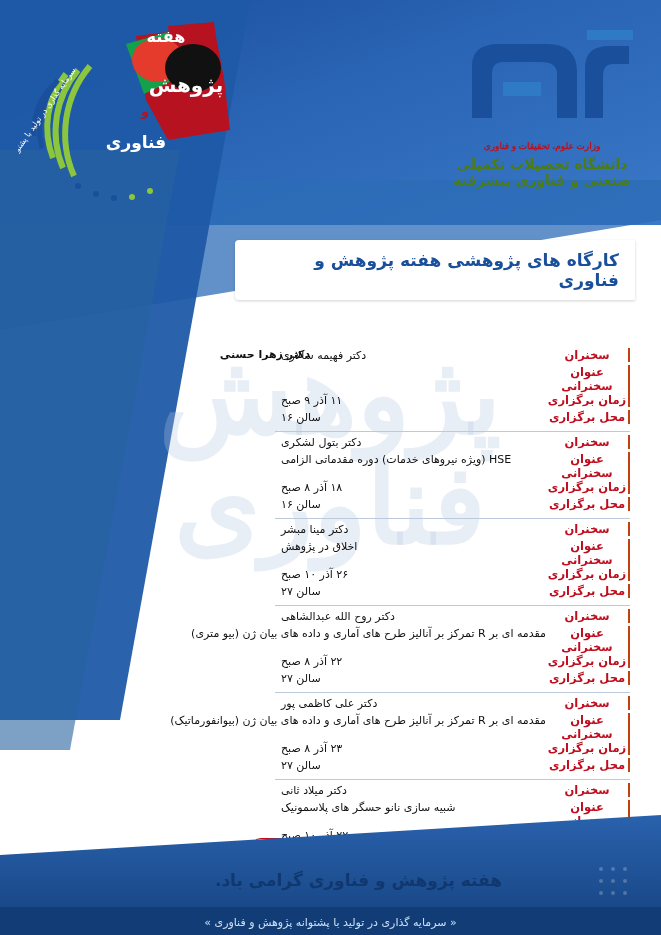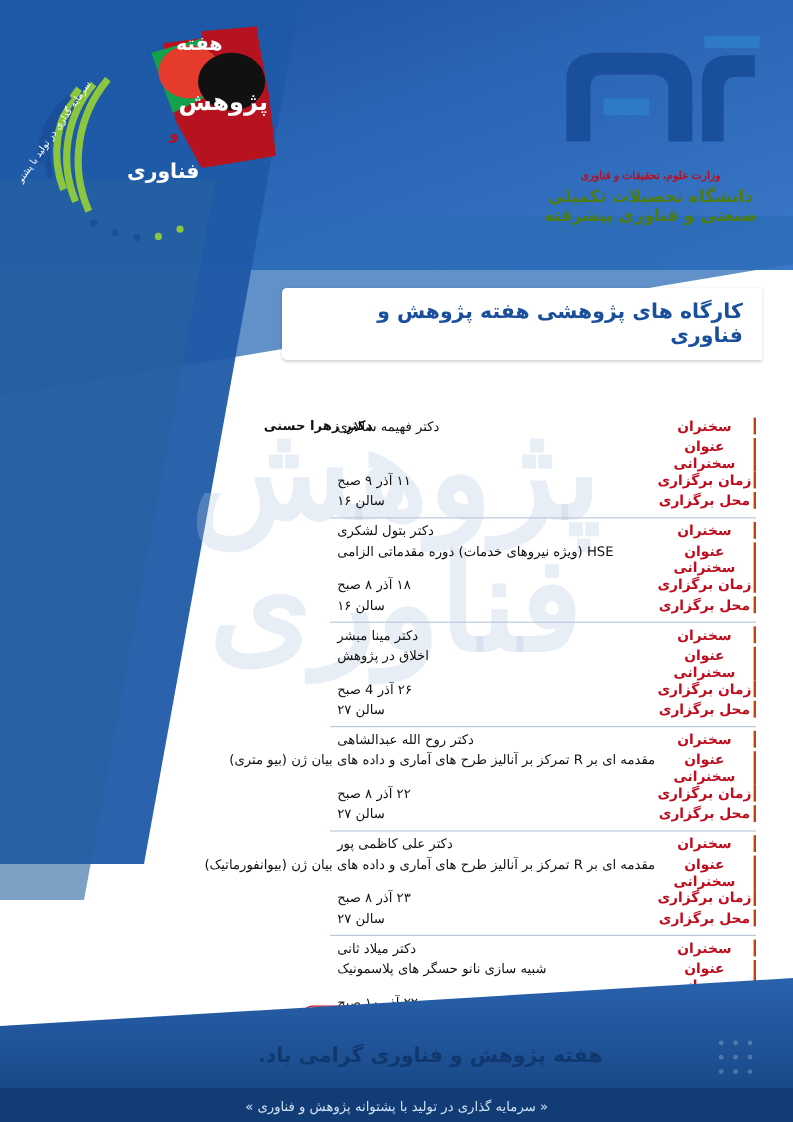--- a/index.html
+++ b/index.html
@@ -359,21 +359,21 @@
       <div class="wk-row">
         <div class="wk-label">سخنران</div>
         <div class="wk-value">دکتر مینا مبشر</div>
       </div>
       <div class="wk-row">
         <div class="wk-label">عنوان سخنرانی</div>
         <div class="wk-value">اخلاق در پژوهش</div>
       </div>
       <div class="wk-row">
         <div class="wk-label">زمان برگزاری</div>
-        <div class="wk-value">۲۶ آذر   4 صبح</div>
+        <div class="wk-value">۲۶ آذر   ۱۰ صبح</div>
       </div>
       <div class="wk-row">
         <div class="wk-label">محل برگزاری</div>
         <div class="wk-value">سالن ۲۷</div>
       </div>
     </div>
 
     <div class="wk-block">
       <div class="wk-row">
         <div class="wk-label">سخنران</div>

